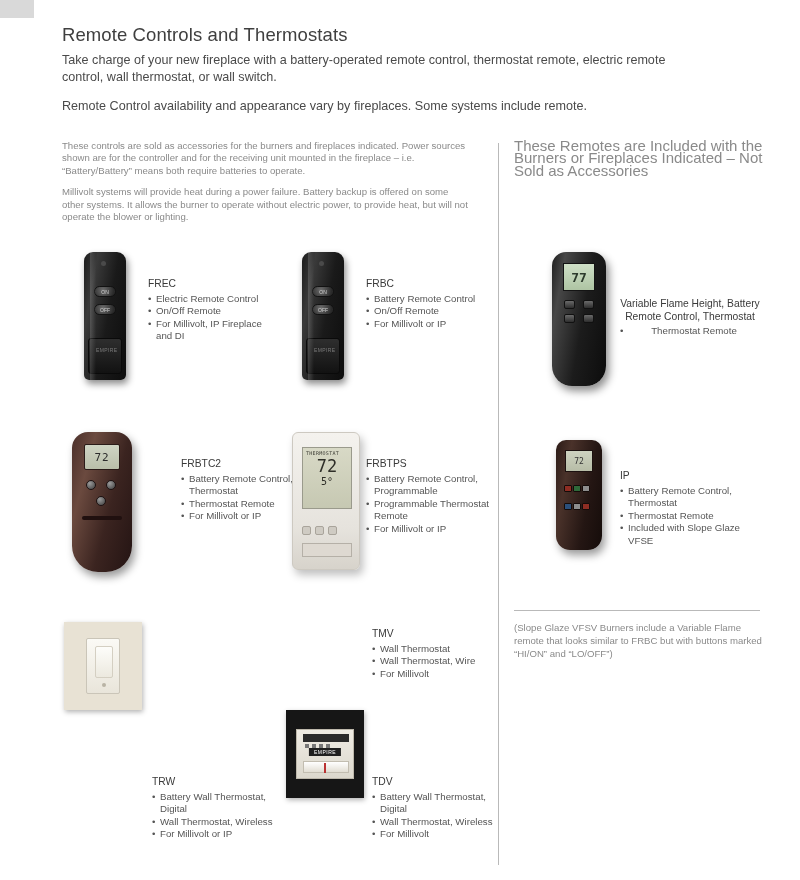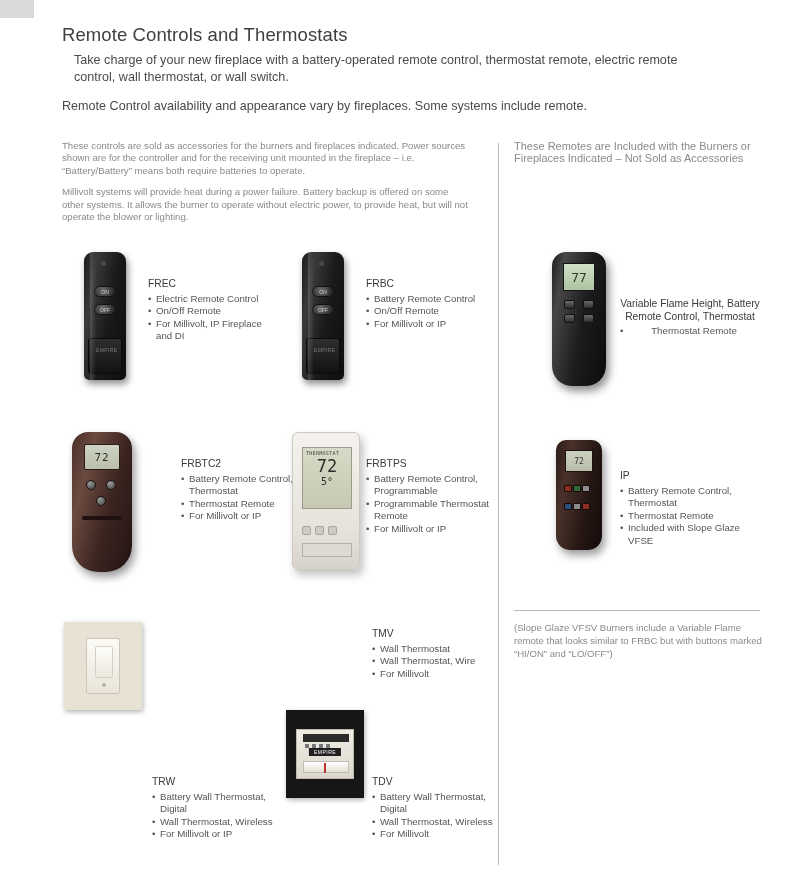--- a/index.html
+++ b/index.html
@@ -32,21 +32,21 @@
     font-size: 18.5px;
     font-weight: normal;
     color: #3f3f3f;
     margin: 0 0 6px 0;
     letter-spacing: .1px;
   }
   p.intro {
     font-size: 12.6px;
     line-height: 16.5px;
     color: #4a4a4a;
-    margin: 0 0 13px 12px;
+    margin: 0 0 13px 0;
     max-width: 640px;
   }
   p.intro2 {
     font-size: 12.6px;
     line-height: 16.5px;
     color: #4a4a4a;
     margin: 0 0 0 0;
     max-width: 640px;
   }
 
@@ -71,21 +71,21 @@
 
   .note {
     font-size: 9.6px;
     line-height: 12.4px;
     color: #8a8a8a;
     margin: 0 0 9px 0;
   }
   .left-notes { position: absolute; left: 0; top: 0; width: 410px; }
   .right-note {
     position: absolute; left: 452px; top: 0; width: 250px;
-    font-size: 11px; line-height: 12.4px; color: #8a8a8a;
+    font-size: 15px; line-height: 12.4px; color: #8a8a8a;
   }
   .right-note-bottom {
     position: absolute; left: 452px; top: 482px; width: 250px;
     font-size: 9.6px; line-height: 12.8px; color: #8a8a8a;
   }
 
   
   .item { position: absolute; }
   .item .label {
     font-size: 10.3px;
@@ -206,21 +206,21 @@
   
   .remote-vf {
     width: 54px; height: 134px;
     background: linear-gradient(100deg,#1e1e1e 0%, #474747 18%, #1c1c1c 55%, #0c0c0c 100%);
     border-radius: 14px 14px 20px 20px;
     box-shadow: 3px 5px 9px rgba(0,0,0,.45);
     position: relative;
   }
   .vf-lcd { position:absolute; left:11px; top:11px; width:32px; height:28px;
     background: linear-gradient(180deg,#cfe0c7,#aec4a3); border:1px solid #141414;
-    font-family:"DejaVu Sans Mono",monospace; font-size:13px; color:#2c3a2c; text-align:center; line-height:27px;}
+    font-family:"DejaVu Sans Mono",monospace; font-size:13px; color:#2c3a2c; text-align:center; line-height:27px;font-weight:bold;}
   .vf-btn { position:absolute; width:11px; height:9px; border-radius:2px; background:linear-gradient(180deg,#6a6a6a,#2e2e2e); border:1px solid #111;}
   .vf-b1{left:12px;top:48px;} .vf-b2{left:31px;top:48px;} .vf-b3{left:12px;top:62px;} .vf-b4{left:31px;top:62px;}
 
   
   .photo {
     position: relative;
     box-shadow: 1px 2px 5px rgba(0,0,0,.3);
   }
   .photo.dark { background:#161616; }
   .photo.cream { background:#e8e2d4; }

